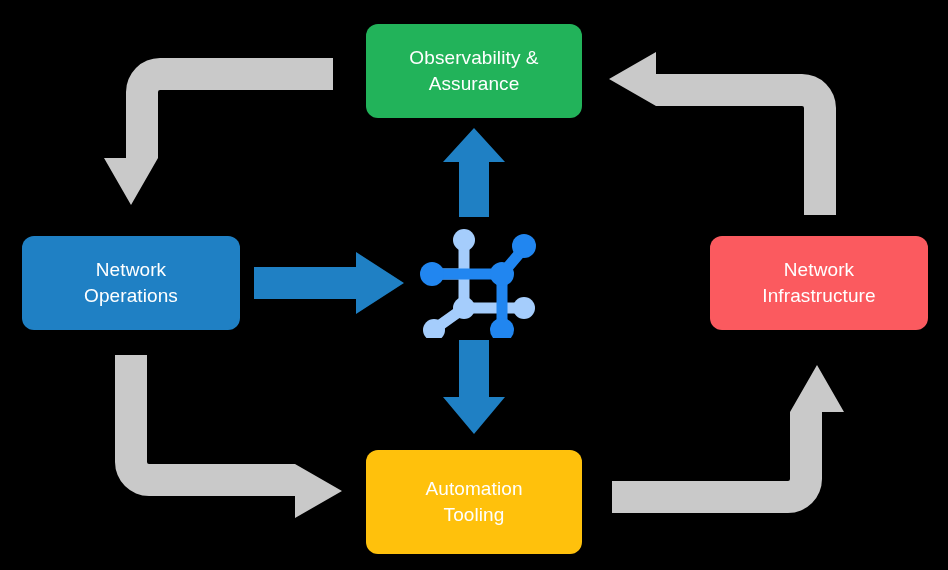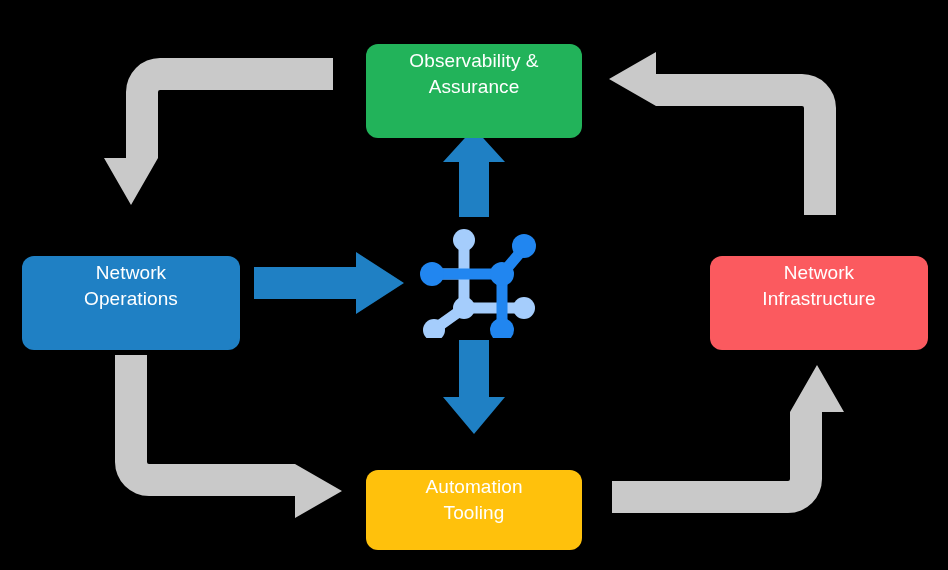--- a/index.html
+++ b/index.html
@@ -15,32 +15,31 @@
     position: relative;
     width: 948px;
     height: 570px;
     background: #000000;
     overflow: hidden;
   }
   .node-box {
     position: absolute;
     border-radius: 12px;
     display: flex;
-    align-items: flex-start;
+    align-items: center;
     justify-content: center;
     text-align: center;
     color: #ffffff;
     font-size: 19px;
     line-height: 1.35;
     font-weight: 400;
     letter-spacing: 0.1px;
     box-sizing: border-box;
     padding: 4px 14px;
     white-space: pre-line;
-    margin-top: 20px;
   }
   #box-observability {
     left: 366px;
     top: 24px;
     width: 216px;
     height: 94px;
     background: #22b35a;
   }
   #box-network-operations {
     left: 22px;
@@ -53,21 +52,21 @@
     left: 710px;
     top: 236px;
     width: 218px;
     height: 94px;
     background: #fb5a5f;
   }
   #box-automation-tooling {
     left: 366px;
     top: 450px;
     width: 216px;
-    height: 80px;
+    height: 104px;
     background: #ffc10c;
   }
   .arrow-layer {
     position: absolute;
     left: 0;
     top: 0;
     width: 948px;
     height: 570px;
     pointer-events: none;
   }

